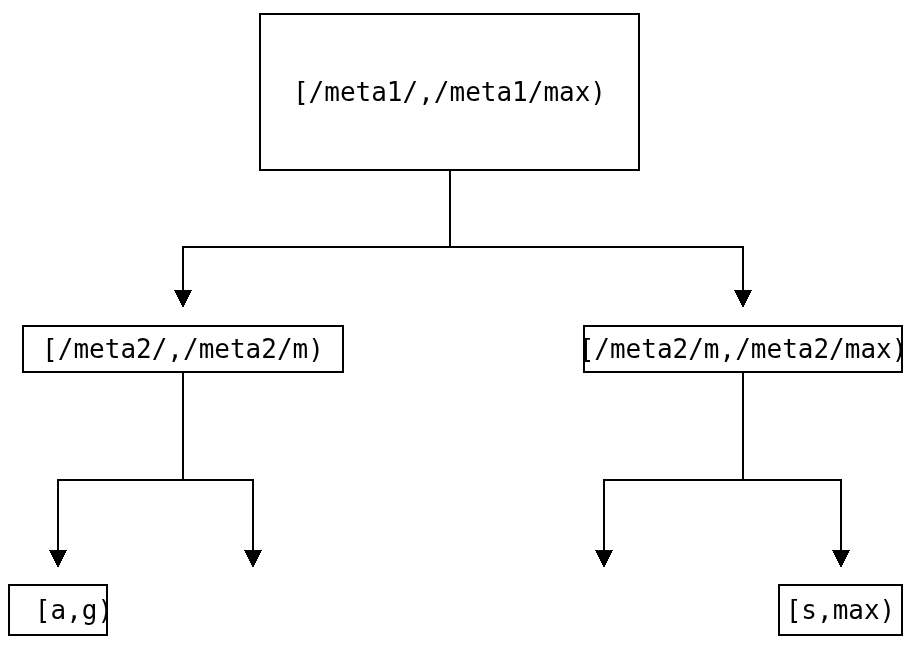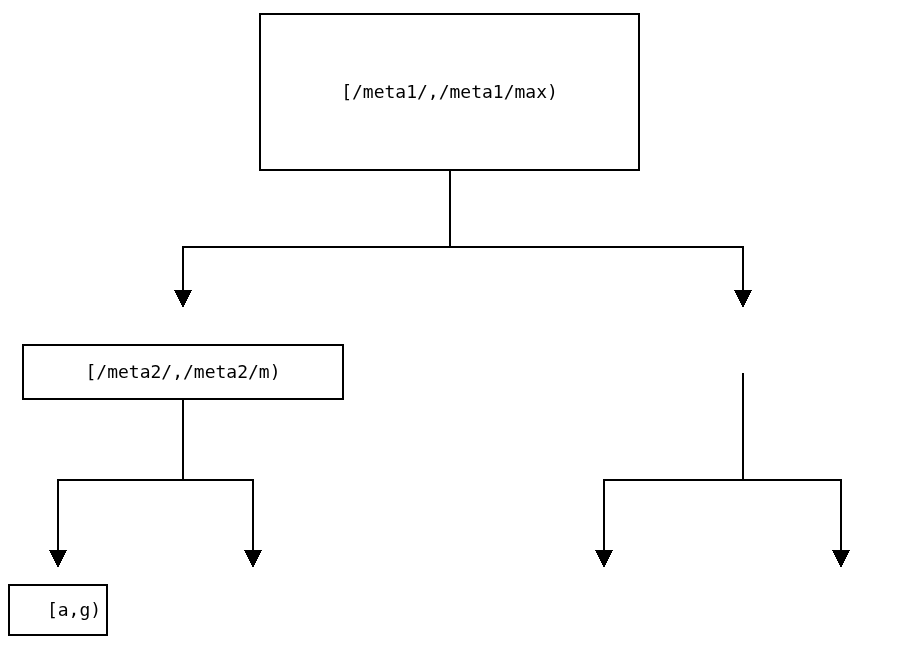--- a/index.html
+++ b/index.html
@@ -32,26 +32,26 @@
   }
   .node {
     position: absolute;
     box-sizing: border-box;
     border: 2px solid #000000;
     background: #ffffff;
     color: #000000;
     display: flex;
     align-items: center;
     justify-content: center;
-    font-size: 18px;
+    font-size: 26px;
     line-height: 1;
     white-space: nowrap;
   }
   .node-root  { left: 259px; top:  13px; width: 381px; height: 158px; }
-  .node-left  { left:  22px; top: 325px; width: 322px; height:  56px; margin-top: 19px; }
+  .node-left  { left:  22px; top: 325px; width: 322px; height:  48px; }
   .node-right { left: 583px; top: 325px; width: 320px; height:  48px; }
   .node-ag    { left:   8px; top: 584px; width: 100px; height:  52px; padding-left: 32px; }
   .node-gm    { left: 203px; top: 584px; width: 100px; height:  52px; }
   .node-ms    { left: 554px; top: 584px; width: 100px; height:  52px; }
   .node-smax  { left: 778px; top: 584px; width: 125px; height:  52px; }
 </style>
 </head>
 <body>
 
 <div class="canvas">
@@ -87,21 +87,27 @@
   </svg>
 
   <div class="node node-root">
     <span>[/meta1/,/meta1/max)</span>
   </div>
 
   <div class="node node-left">
     <span>[/meta2/,/meta2/m)</span>
   </div>
 
+  <div class="node node-right">
+    <span>[/meta2/m,/meta2/max)</span>
+  </div>
 
   <div class="node node-ag">
     <span>[a,g)</span>
   </div>
 
 
 
+  <div class="node node-smax">
+    <span>[s,max)</span>
+  </div>
 
 </div>
 
 </body></html>

